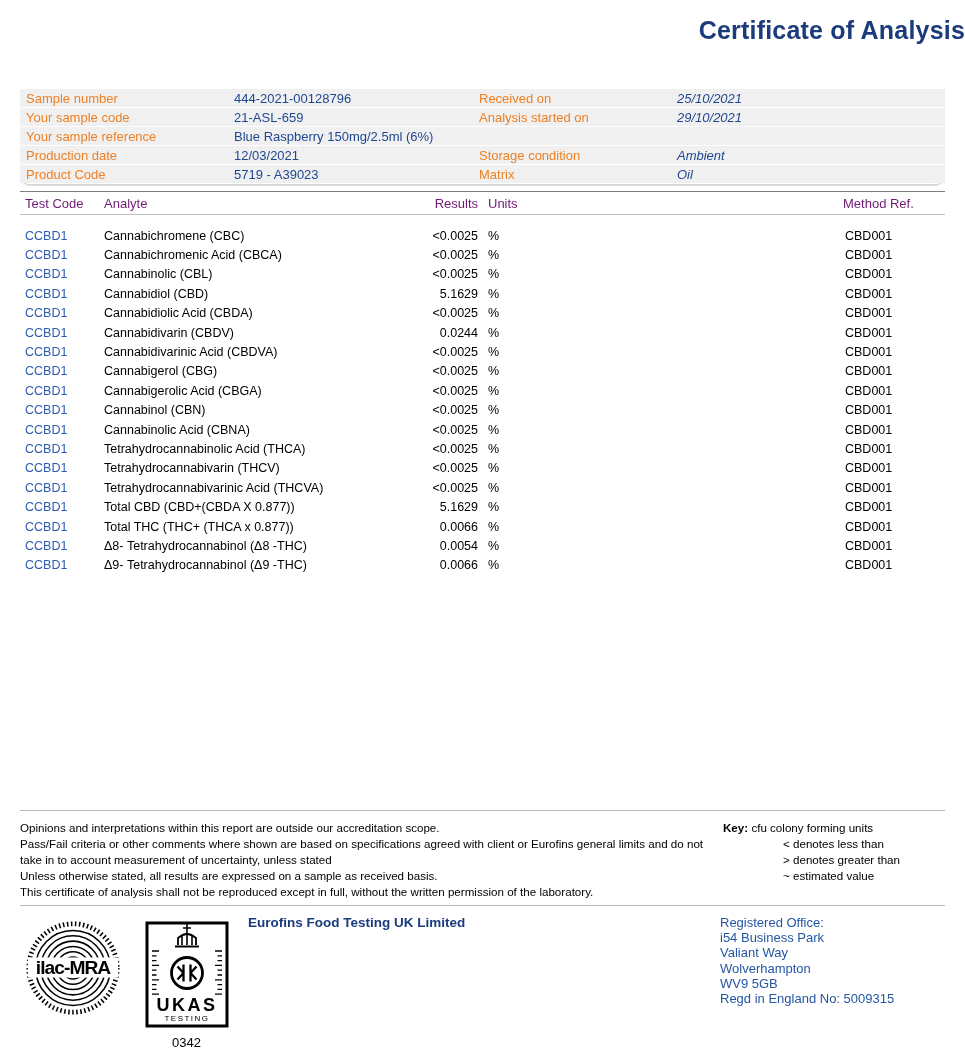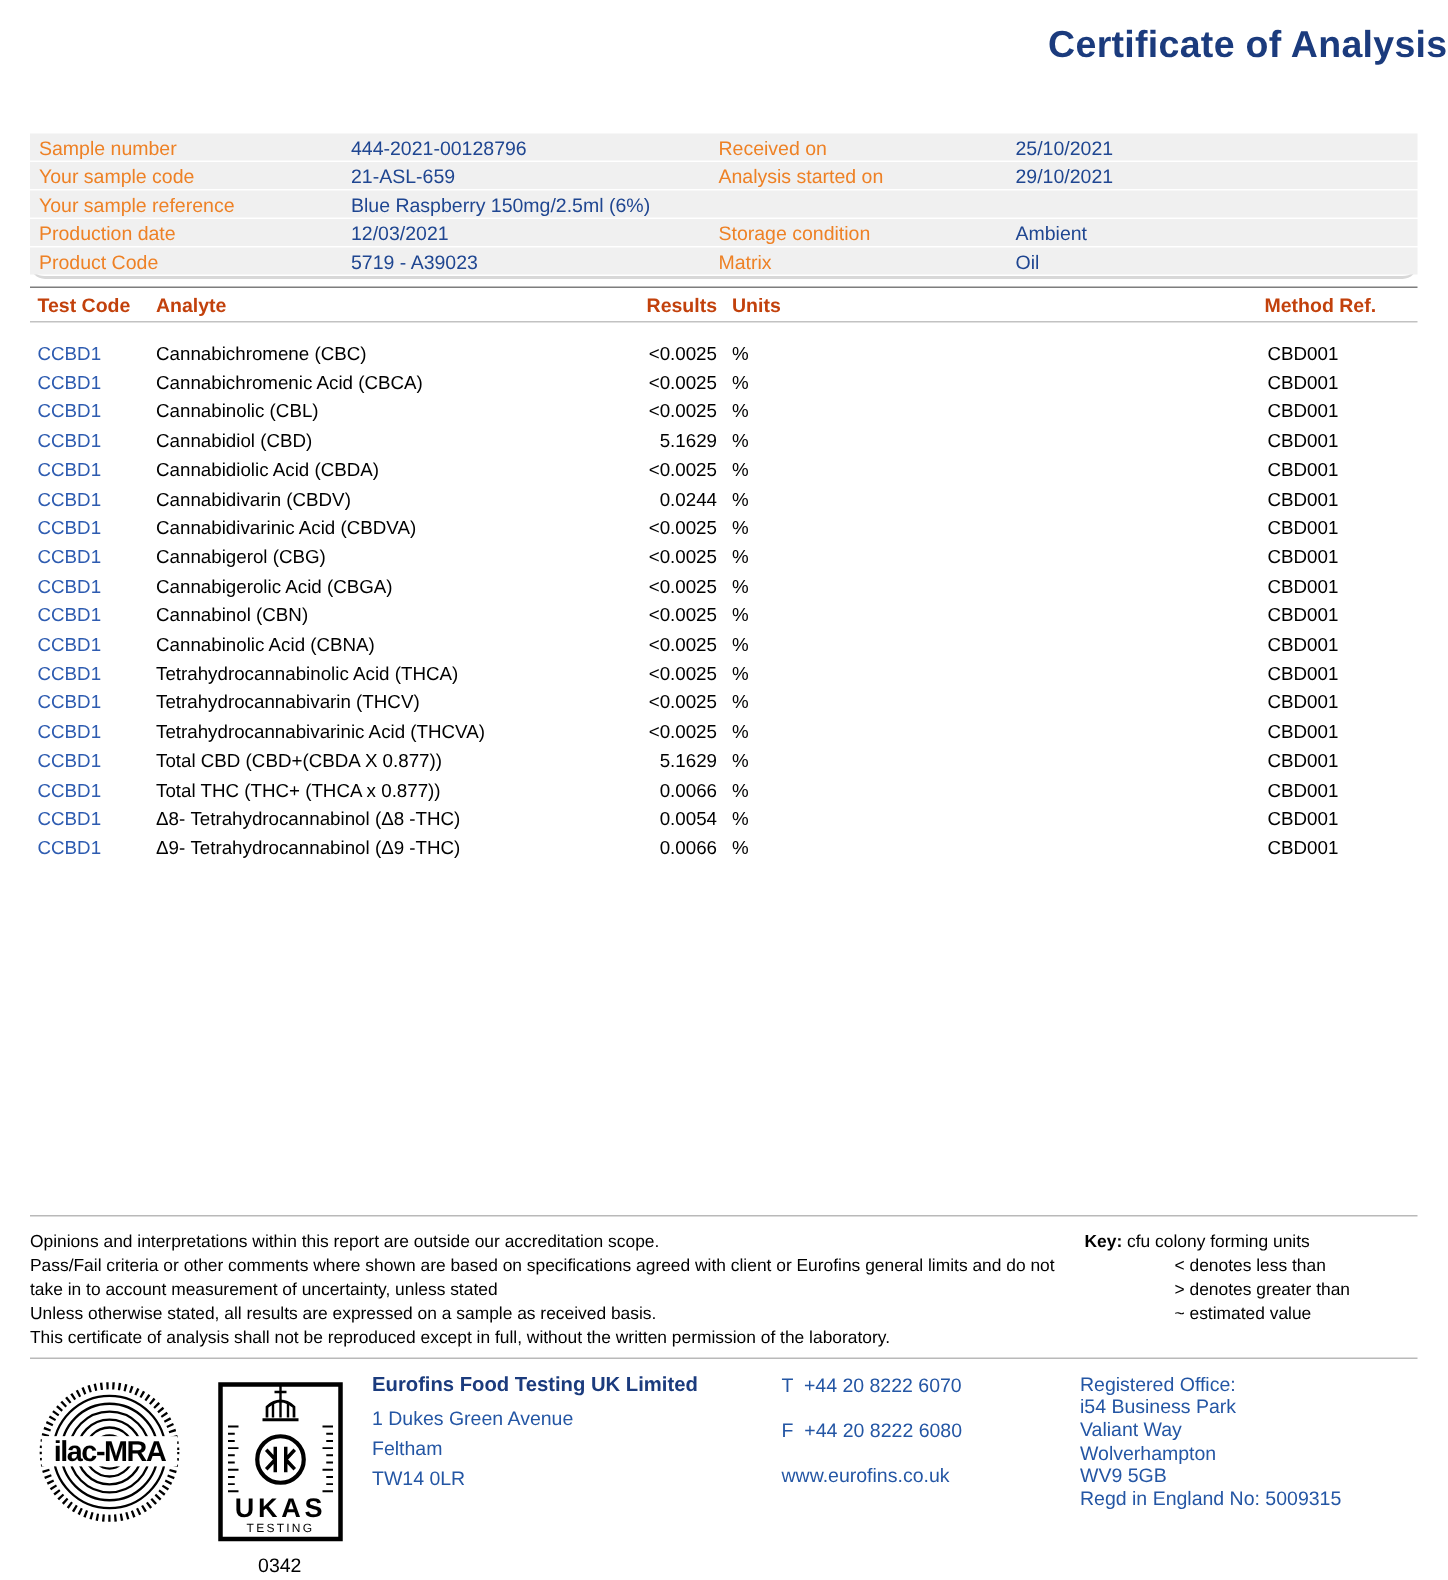--- a/index.html
+++ b/index.html
@@ -10,27 +10,27 @@
   .title{
     position:absolute;top:16px;left:0;width:100%;text-align:right;
     font-size:25px;font-weight:bold;color:#1b3b7d;letter-spacing:.2px;
   }
   
   .info-block{position:absolute;top:89px;left:20px;width:925px;border-bottom:2px solid #d8d8d8;border-radius:10px;}
   .info-row{display:flex;align-items:center;height:18px;margin-bottom:1px;background:#f0f0f0;font-size:13px;}
   .info-label1{width:208px;padding-left:6px;color:#ee8125;}
   .info-value1{width:245px;color:#1f4691;}
   .info-label2{width:198px;color:#ee8125;}
-  .info-value2{flex:1;color:#1f4691;}
+  .info-value2{flex:1;color:#1f4691;font-style:italic;}
   
   .results-header{
     position:absolute;top:191px;left:20px;width:925px;
     border-top:1px solid #7d7d7d;border-bottom:1px solid #c2c2c2;
     padding:3px 0 2px 0;display:flex;align-items:center;
-    font-weight:bold;font-size:13px;color:#c2410c;height:17px;
+    font-weight:normal;font-size:13px;color:#701a75;height:17px;
   }
   .results-body{position:absolute;top:226px;left:20px;width:925px;}
   .trow{display:flex;align-items:center;height:19.4px;font-size:12.5px;}
   .col-code{width:79px;padding-left:5px;}
   .trow .col-code{color:#2d5bb0;}
   .col-analyte{width:270px;}
   .col-result{width:104px;text-align:right;}
   .col-units{width:49px;padding-left:10px;}
   .col-method{flex:1;padding-left:308px;}
   .results-header .col-method{padding-left:306px;}
@@ -282,32 +282,22 @@
       <path stroke="#000" stroke-width="2.3" fill="none" d="M38.5 43.5 V60.5 M38.5 52 L32.5 45.5 M38.5 52 L32.5 58.5"></path>
       <path stroke="#000" stroke-width="2.3" fill="none" d="M45.5 43.5 V60.5 M45.5 52 L51.5 45.5 M45.5 52 L51.5 58.5"></path>
       <text x="42" y="90" text-anchor="middle" font-size="18" font-weight="bold" letter-spacing="2.5" fill="#000">UKAS</text>
       <text x="42" y="100" text-anchor="middle" font-size="8" letter-spacing="1.5" fill="#000">TESTING</text>
     </svg>
     <div class="ukas-number">0342</div>
   </div>
 
   <div class="company">
     <div class="company-name">Eurofins Food Testing UK Limited</div>
-    <div id="company-address">
-        <div class="company-line">1 Dukes Green Avenue</div>
-        <div class="company-line">Feltham</div>
-        <div class="company-line">TW14 0LR</div>
-      </div>
   </div>
 
-  <div class="contact">
-    <div class="contact-line">T  +44 20 8222 6070</div>
-    <div class="contact-line">F  +44 20 8222 6080</div>
-    <div class="contact-line">www.eurofins.co.uk</div>
-  </div>
 
   <div class="registered" id="registered-office">
       <div class="registered-line">Registered Office:</div>
       <div class="registered-line">i54 Business Park</div>
       <div class="registered-line">Valiant Way</div>
       <div class="registered-line">Wolverhampton</div>
       <div class="registered-line">WV9 5GB</div>
       <div class="registered-line">Regd in England No: 5009315</div>
     </div>
 

